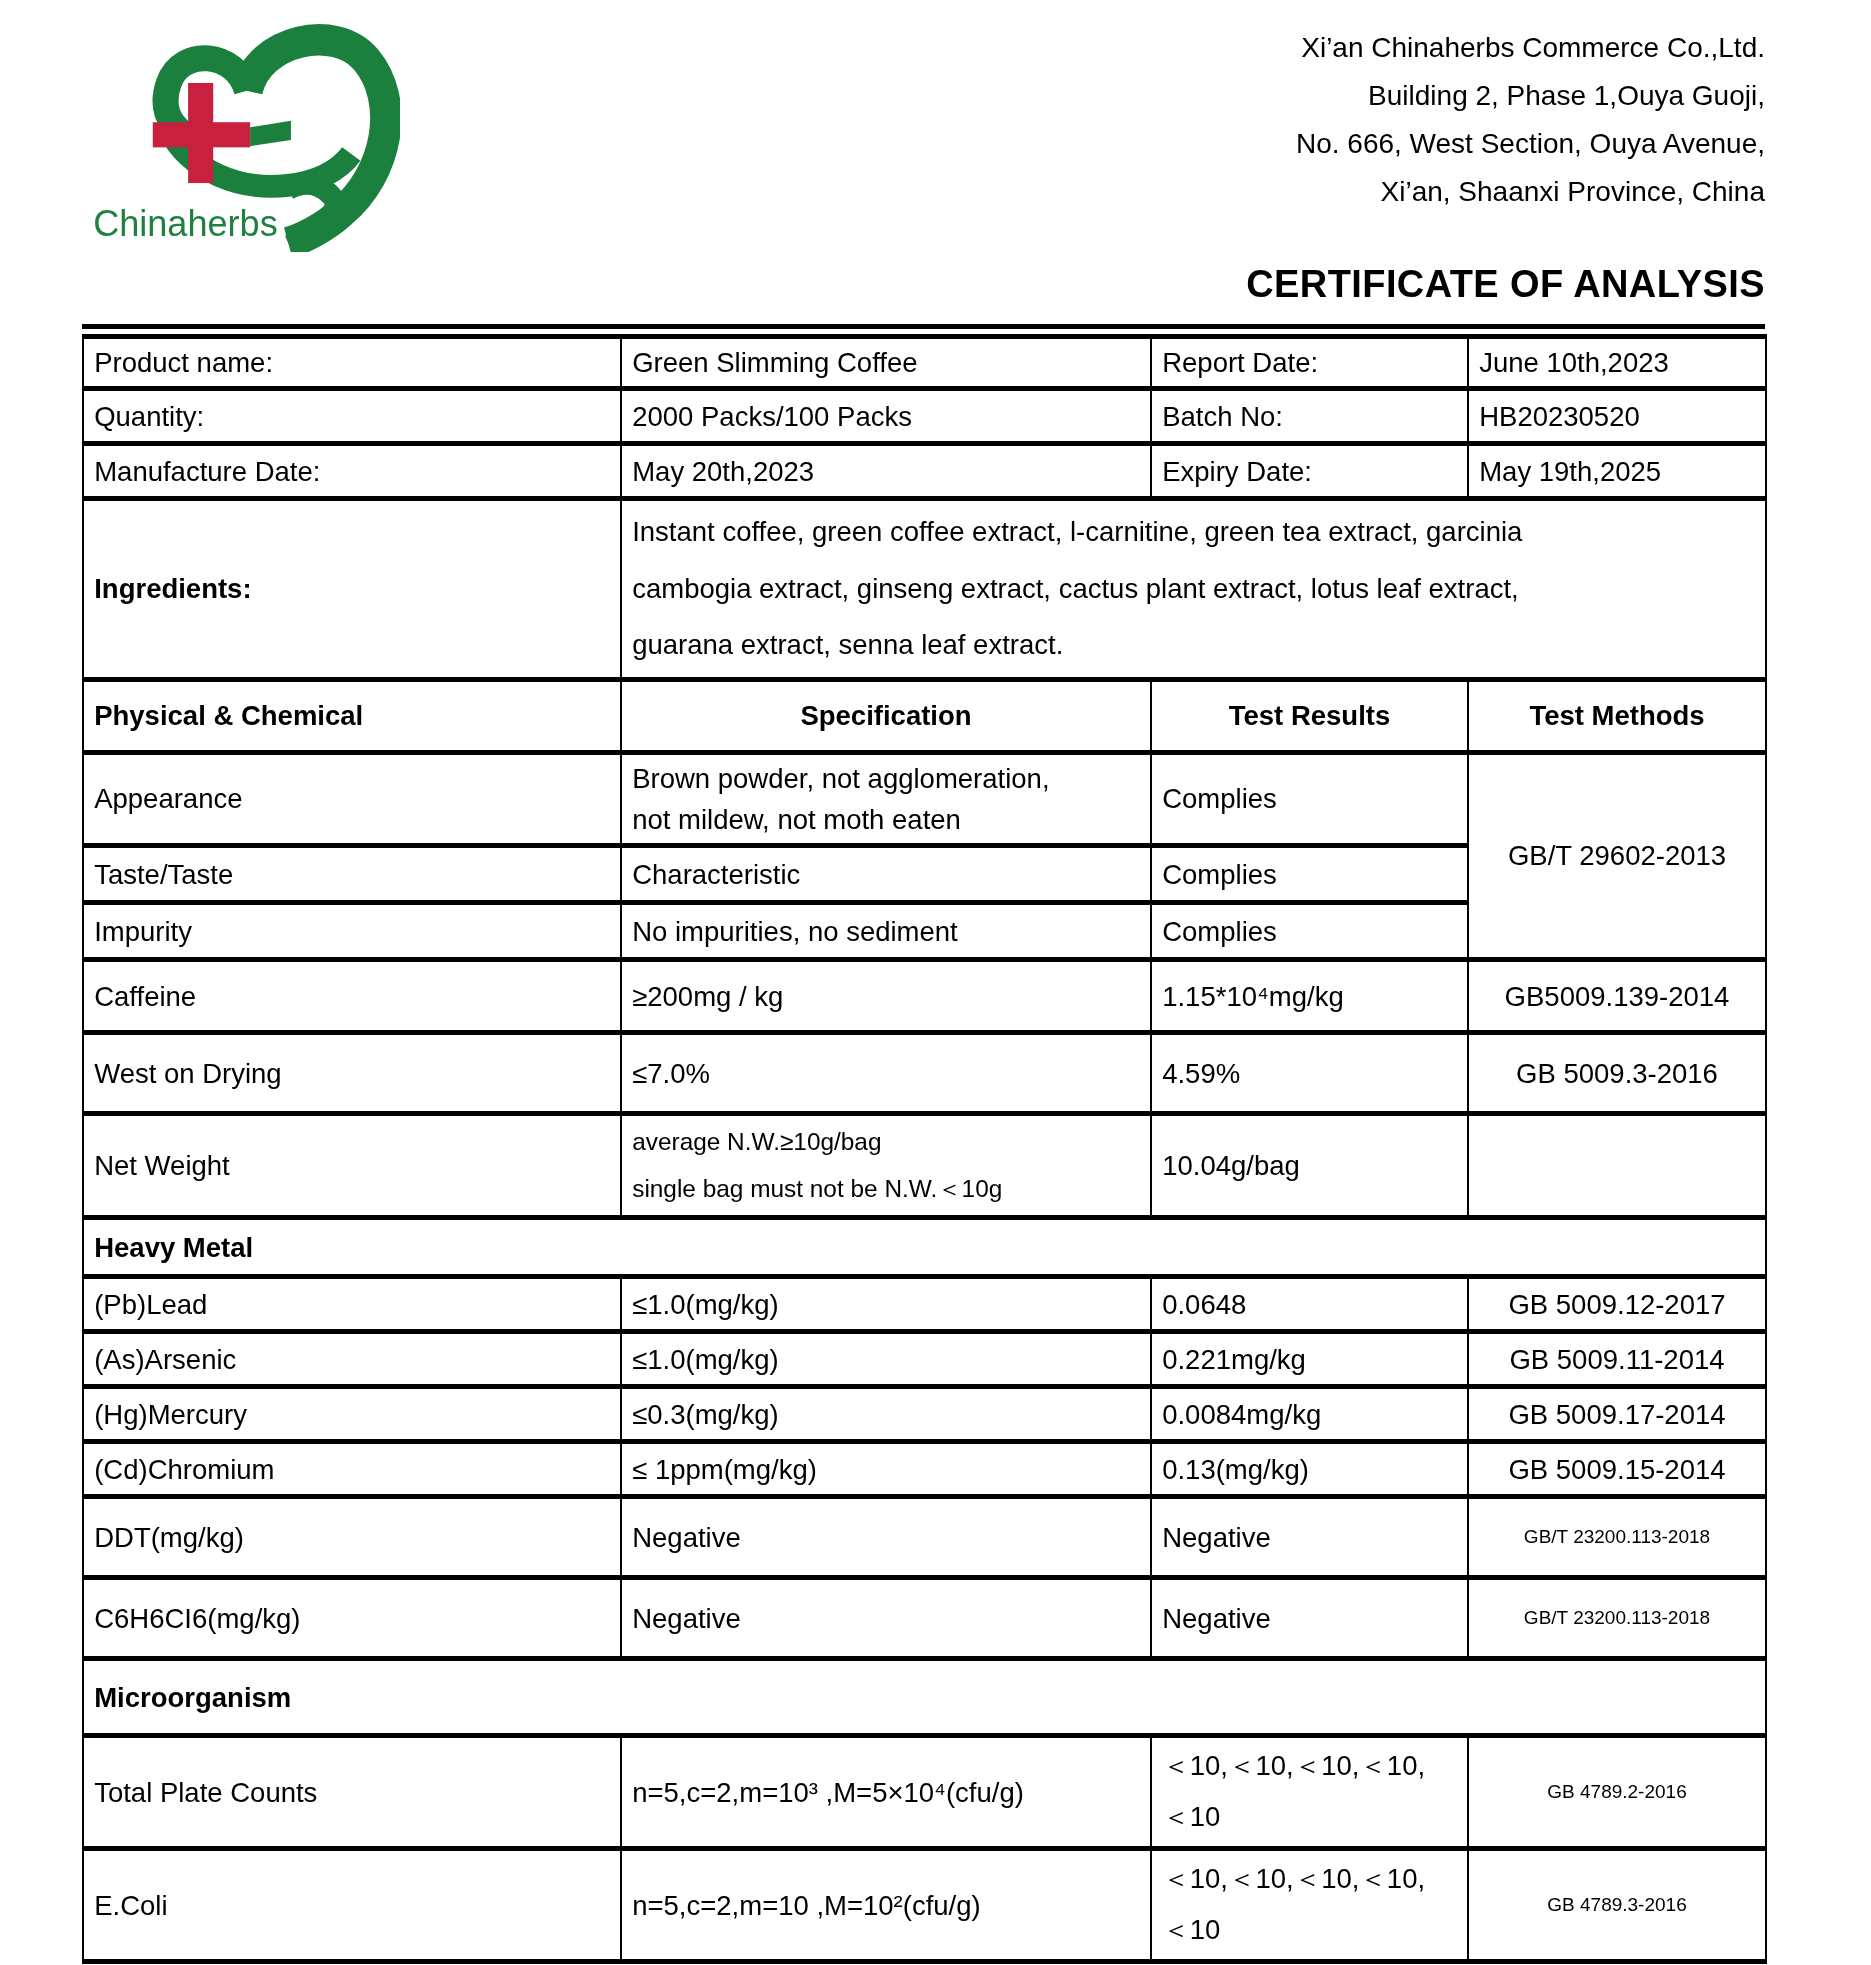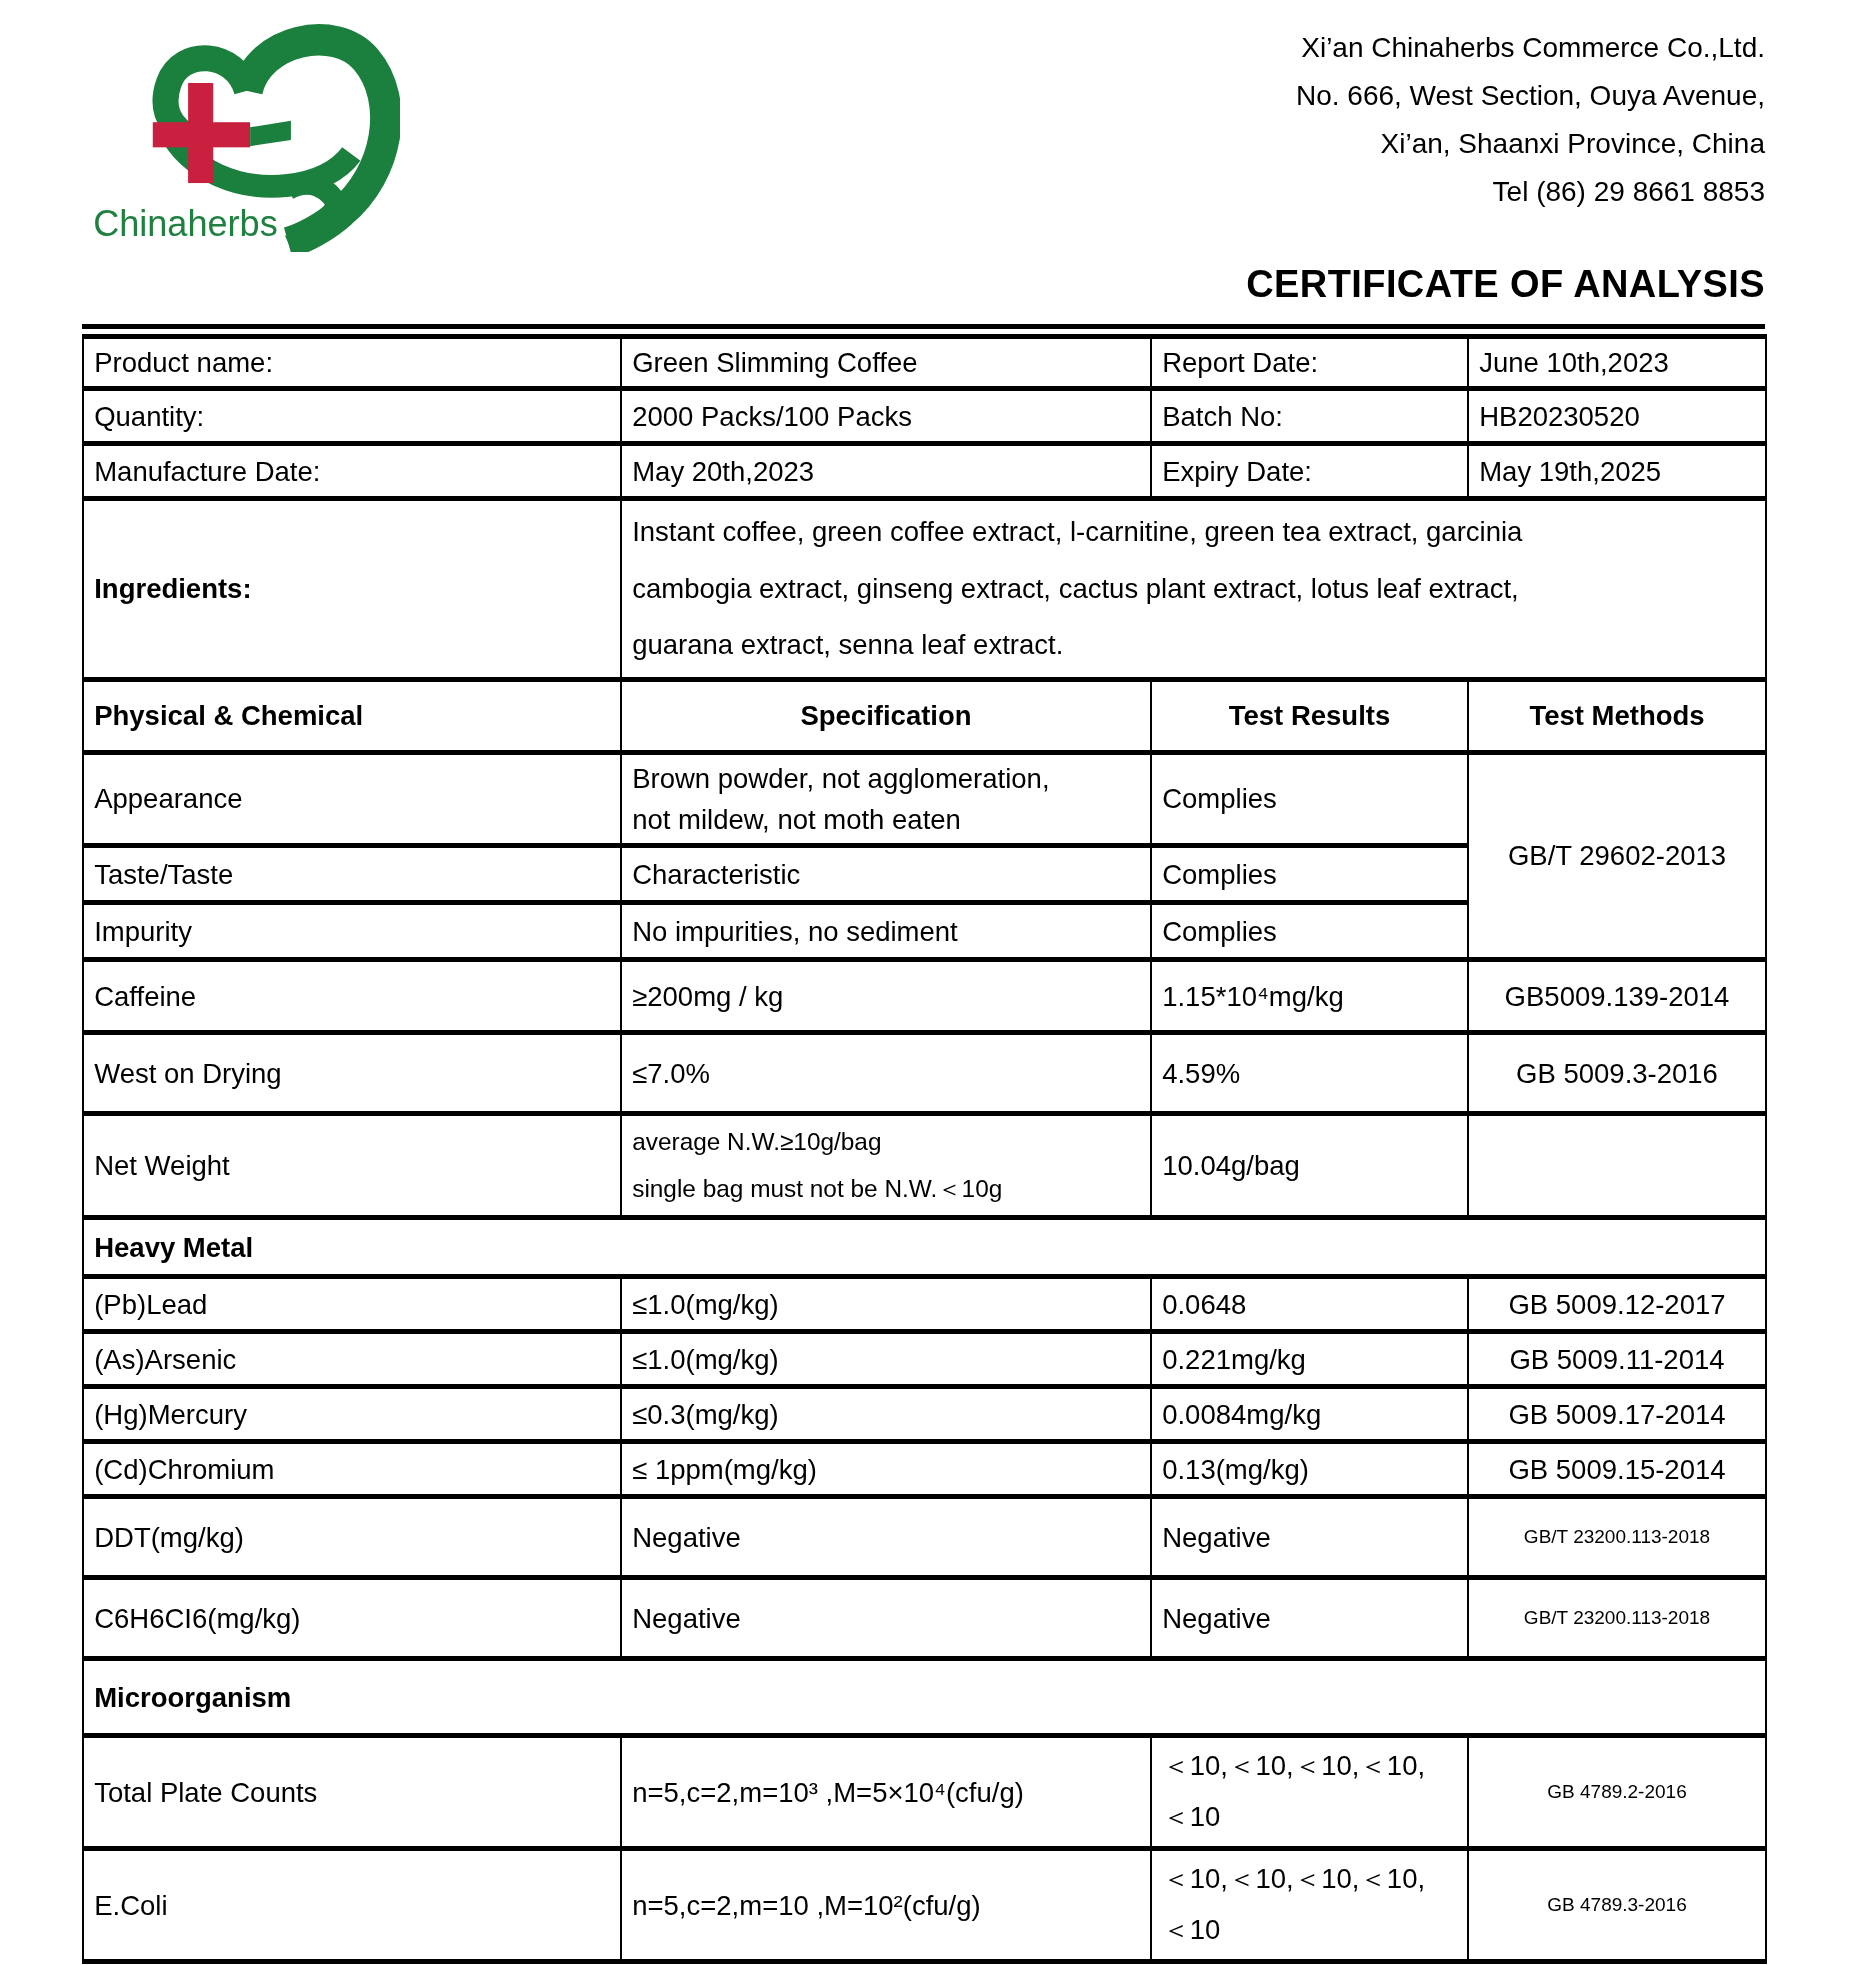--- a/index.html
+++ b/index.html
@@ -52,23 +52,23 @@
         <g fill="#c9203f">
           <rect x="250" y="170" width="64" height="255"></rect>
           <rect x="160" y="270" width="248" height="64"></rect>
         </g>
         <path d="M408,283 L512,266 L512,315 L408,331 Z" fill="#1b7f3e"></path>
         <text x="8" y="560" font-size="92" fill="#1f8040">Chinaherbs</text>
       </svg>
     </div>
     <div class="company">
       <div>Xi’an Chinaherbs Commerce Co.,Ltd.</div>
+      <div>Building 2, Phase 1,Ouya Guoji,</div>
       <div>No. 666, West Section, Ouya Avenue,</div>
       <div>Xi’an, Shaanxi Province, China</div>
-      <div>Tel  (86) 29 8661 8853</div>
     </div>
   </div>
 
   <div class="title">CERTIFICATE OF ANALYSIS</div>
 
   <div class="tbl-top-line"></div>
   <div class="tbl-gap"></div>
 
   <table>
     <colgroup>

